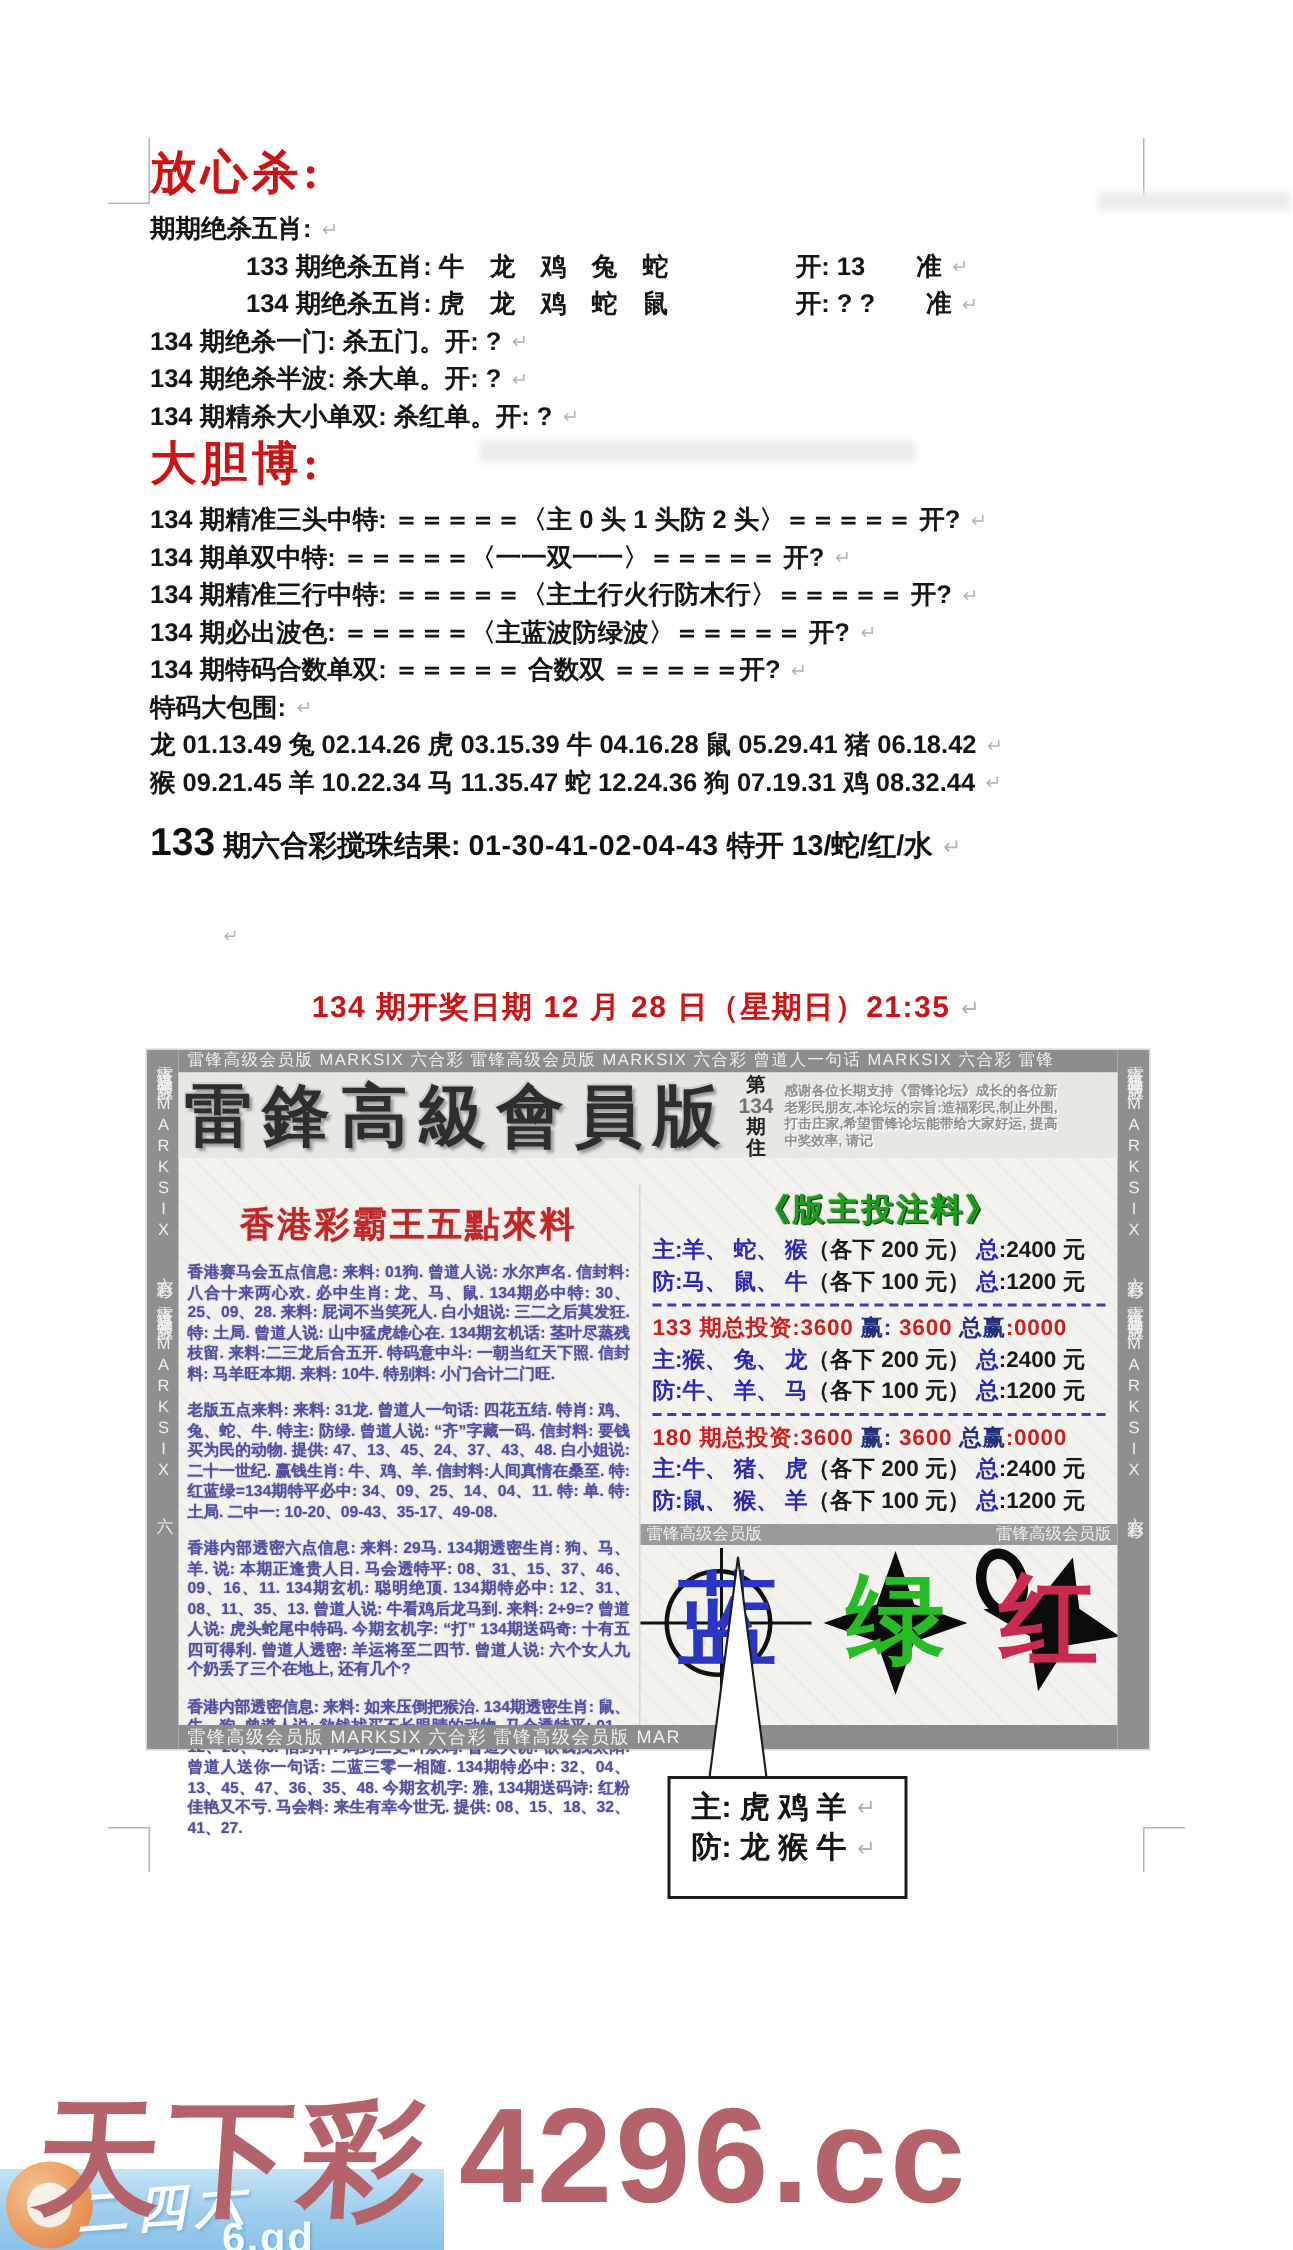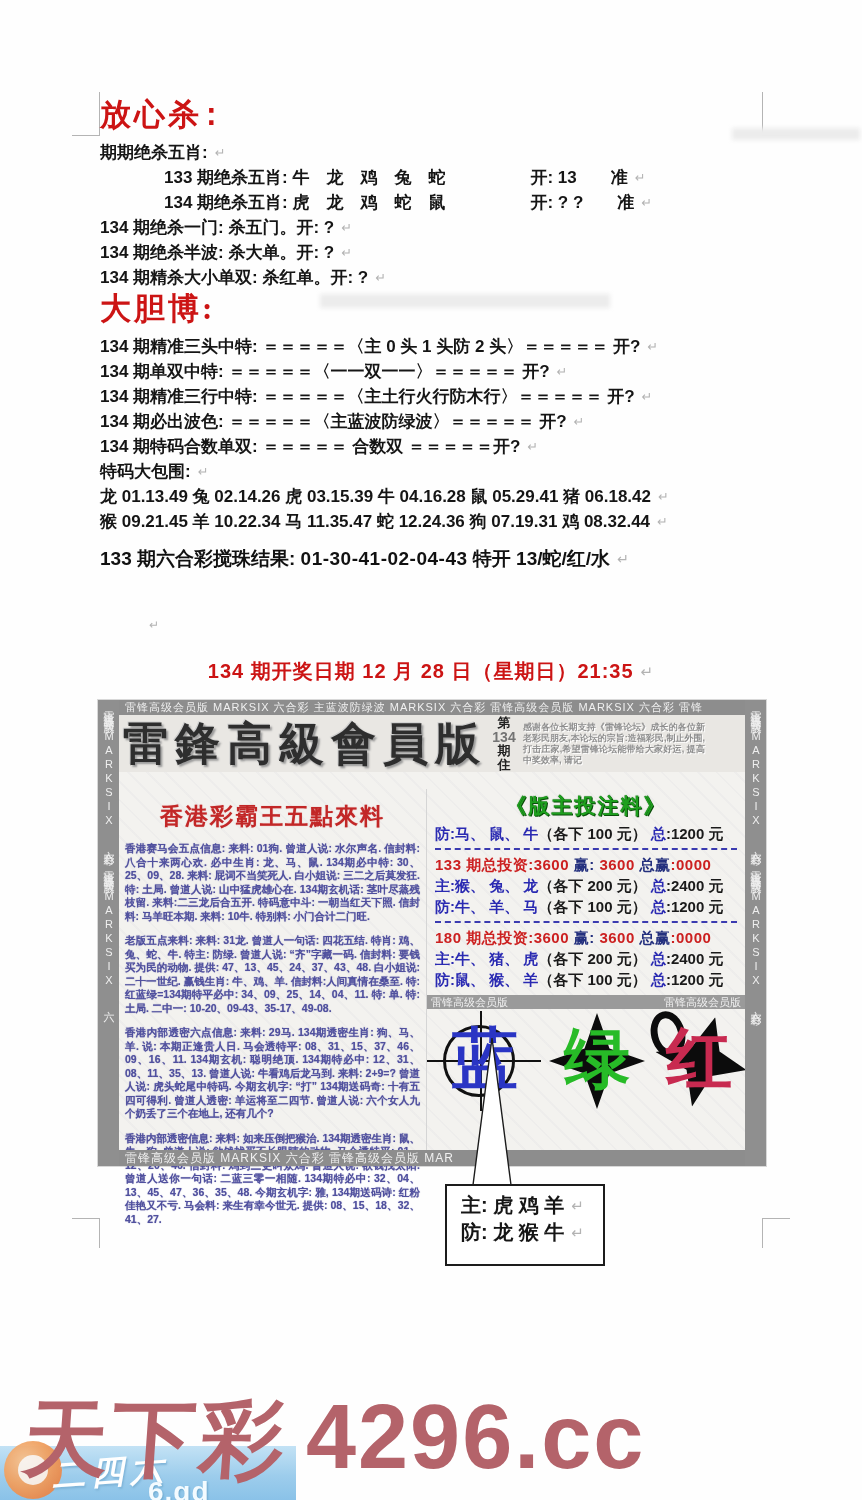--- a/index.html
+++ b/index.html
@@ -18,21 +18,21 @@
   .red-heading { position:absolute; left:100px; color:#cc1414; font-size:31px; font-weight:bold; letter-spacing:3px; font-family:"Liberation Serif", serif; }
   .kill-lines { position:absolute; left:100px; top:140px; font-size:17px; font-weight:bold; color:#151515; }
   .kill-lines .line { height:25px; line-height:25px; white-space:nowrap; }
   .kill-lines .indent { padding-left:64px; }
   .bold-lines { position:absolute; left:100px; top:334px; font-size:17px; font-weight:bold; color:#151515; }
   .bold-lines .line { height:25px; line-height:25px; white-space:nowrap; }
   .pm::after { content:"↵"; color:#b3b3b3; font-weight:normal; font-size:0.75em; margin-left:7px; vertical-align:1px; }
   .lone-pm { position:absolute; left:142px; top:616px; font-size:16px; }
 
   .result-row { position:absolute; left:100px; top:546px; white-space:nowrap; color:#111; font-weight:bold; }
-  .result-issue { font-size:19px; }
+  .result-issue { font-size:26px; }
   .result-label { font-size:19px; }
   .result-nums  { font-size:19px; letter-spacing:0.5px; }
   .result-special { font-size:19px; }
 
   .draw-date { position:absolute; left:100px; width:662px; top:658px; text-align:center; color:#cc1414; font-size:20px; font-weight:bold; letter-spacing:1px; }
 
   
   .np { position:absolute; left:98px; top:700px; width:668px; height:466px; background:#f3f2ef; box-shadow:0 0 0 1px #d8d8d8;
         background-image:repeating-linear-gradient(45deg, rgba(140,140,170,0.05) 0 2px, transparent 2px 13px); }
   .np .vstrip { position:absolute; top:0; bottom:0; width:21px; background:#8f8f8f; color:#efefef; font-size:11px; letter-spacing:2px; overflow:hidden; }
@@ -97,21 +97,21 @@
 
 <div id="page">
 
   <div class="mark tl"></div>
   <div class="mark tr"></div>
   <div class="mark bl"></div>
   <div class="mark br"></div>
   <div class="smudge" style="left:732px;top:128px;width:128px;height:12px;"></div>
   <div class="smudge" style="left:320px;top:294px;width:290px;height:14px;"></div>
 
-  <div class="red-heading" style="top:94px;font-family:Liberation Mono, monospace;">放心杀:</div>
+  <div class="red-heading" style="top:94px;">放心杀:</div>
   <div class="kill-lines">
     <div class="line pm">期期绝杀五肖:</div>
     <div class="line pm indent">133 期绝杀五肖: 牛　龙　鸡　兔　蛇　　　　　开: 13　　准</div>
     <div class="line pm indent">134 期绝杀五肖: 虎　龙　鸡　蛇　鼠　　　　　开: ? ?　　准</div>
     <div class="line pm">134 期绝杀一门: 杀五门。开: ?</div>
     <div class="line pm">134 期绝杀半波: 杀大单。开: ?</div>
     <div class="line pm">134 期精杀大小单双: 杀红单。开: ?</div>
   </div>
 
   <div class="red-heading" style="top:288px;">大胆博:</div>
@@ -134,21 +134,21 @@
 
   <div class="draw-date pm">134 期开奖日期 12 月 28 日（星期日）21:35</div>
 
   <div class="np">
     <div class="vstrip left">
         <span>雷锋高级会员版 MARKSIX 六合彩 雷锋高级会员版 MARKSIX 六</span>
       </div>
     <div class="vstrip right">
         <span>雷锋高级会员版 MARKSIX 六合彩 雷锋高级会员版 MARKSIX 六合彩</span>
       </div>
-    <div class="hstrip top">雷锋高级会员版  MARKSIX  六合彩  主蓝波防绿波  MARKSIX  六合彩  雷锋高级会员版  MARKSIX  六合彩  雷锋</div>
+    <div class="hstrip top">雷锋高级会员版  MARKSIX  六合彩  雷锋高级会员版  MARKSIX  六合彩  曾道人一句话  MARKSIX  六合彩  雷锋</div>
 
     <div class="np-header">
       <div class="masthead">雷鋒高級會員版</div>
       <div class="issue-block">
         <div>第</div>
         <div class="num">134</div>
         <div>期</div>
         <div>住</div>
       </div>
       <div class="np-intro">感谢各位长期支持《雷锋论坛》成长的各位新老彩民朋友,本论坛的宗旨:造福彩民,制止外围,打击庄家,希望雷锋论坛能带给大家好运, 提高中奖效率, 请记</div>
@@ -162,20 +162,21 @@
         <div class="hk-para">香港赛马会五点信息:  来料: 01狗.  曾道人说: 水尔声名.  信封料: 八合十来两心欢.  必中生肖: 龙、马、鼠.  134期必中特: 30、25、09、28.  来料: 屁词不当笑死人.  白小姐说: 三二之后莫发狂.  特: 土局.  曾道人说: 山中猛虎雄心在.  134期玄机话: 茎叶尽蒸残枝留.  来料:二三龙后合五开.  特码意中斗: 一朝当红天下照.  信封料: 马羊旺本期.  来料: 10牛.  特别料: 小门合计二门旺.</div>
         <div class="hk-para">老版五点来料:  来料: 31龙.  曾道人一句话: 四花五结.  特肖: 鸡、兔、蛇、牛.  特主: 防绿.  曾道人说: “齐”字藏一码. 信封料: 要钱买为民的动物.  提供: 47、13、45、24、37、43、48.  白小姐说: 二十一世纪.  赢钱生肖: 牛、鸡、羊.  信封料:人间真情在桑至.  特: 红蓝绿=134期特平必中: 34、09、25、14、04、11.  特: 单.  特: 土局.  二中一: 10-20、09-43、35-17、49-08.</div>
         <div class="hk-para">香港内部透密六点信息:  来料: 29马.  134期透密生肖: 狗、马、羊.  说: 本期正逢贵人日.  马会透特平: 08、31、15、37、46、09、16、11.  134期玄机: 聪明绝顶.  134期特必中: 12、31、08、11、35、13.  曾道人说: 牛看鸡后龙马到. 来料: 2+9=?  曾道人说: 虎头蛇尾中特码.  今期玄机字: “打” 134期送码奇: 十有五四可得利.  曾道人透密: 羊运将至二四节.  曾道人说: 六个女人九个奶丢了三个在地上, 还有几个?</div>
         <div class="hk-para">香港内部透密信息:  来料: 如来压倒把猴治.  134期透密生肖: 鼠、牛、狗.  曾道人说: 欲钱找买不长眼睛的动物.  马会透特平: 01、12、20、46.  信封料: 鸡到三更叫众鸡.  曾道人说: 欲钱找太阳.  曾道人送你一句话: 二蓝三零一相随.  134期特必中: 32、04、13、45、47、36、35、48.  今期玄机字: 雅, 134期送码诗: 红粉佳艳又不亏. 马会料: 来生有幸今世无.  提供: 08、15、18、32、41、27.</div>
       </div>
 
       <div class="np-col-right">
         <div class="bz-title">《版主投注料》</div>
 
         <div class="bet-block">
+          <div class="bet-line"><span class="blue">主:</span><span class="blue">羊、 蛇、 猴</span><span>（各下 200 元）</span> <span class="blue">总</span><span>:2400 元</span></div>
           <div class="bet-line"><span class="blue">防:</span><span class="blue">马、 鼠、 牛</span><span>（各下 100 元）</span> <span class="blue">总</span><span>:1200 元</span></div>
         </div>
         <div class="bet-divider"></div>
 
         <div class="bet-block">
           <div class="bet-head"><span>133 期总投资:3600 </span><span class="navy">赢: </span><span> 3600 </span><span class="navy">总赢</span><span>:0000</span></div>
           <div class="bet-line"><span class="blue">主:</span><span class="blue">猴、 兔、 龙</span><span>（各下 200 元）</span> <span class="blue">总</span><span>:2400 元</span></div>
           <div class="bet-line"><span class="blue">防:</span><span class="blue">牛、 羊、 马</span><span>（各下 100 元）</span> <span class="blue">总</span><span>:1200 元</span></div>
         </div>
         <div class="bet-divider"></div>

